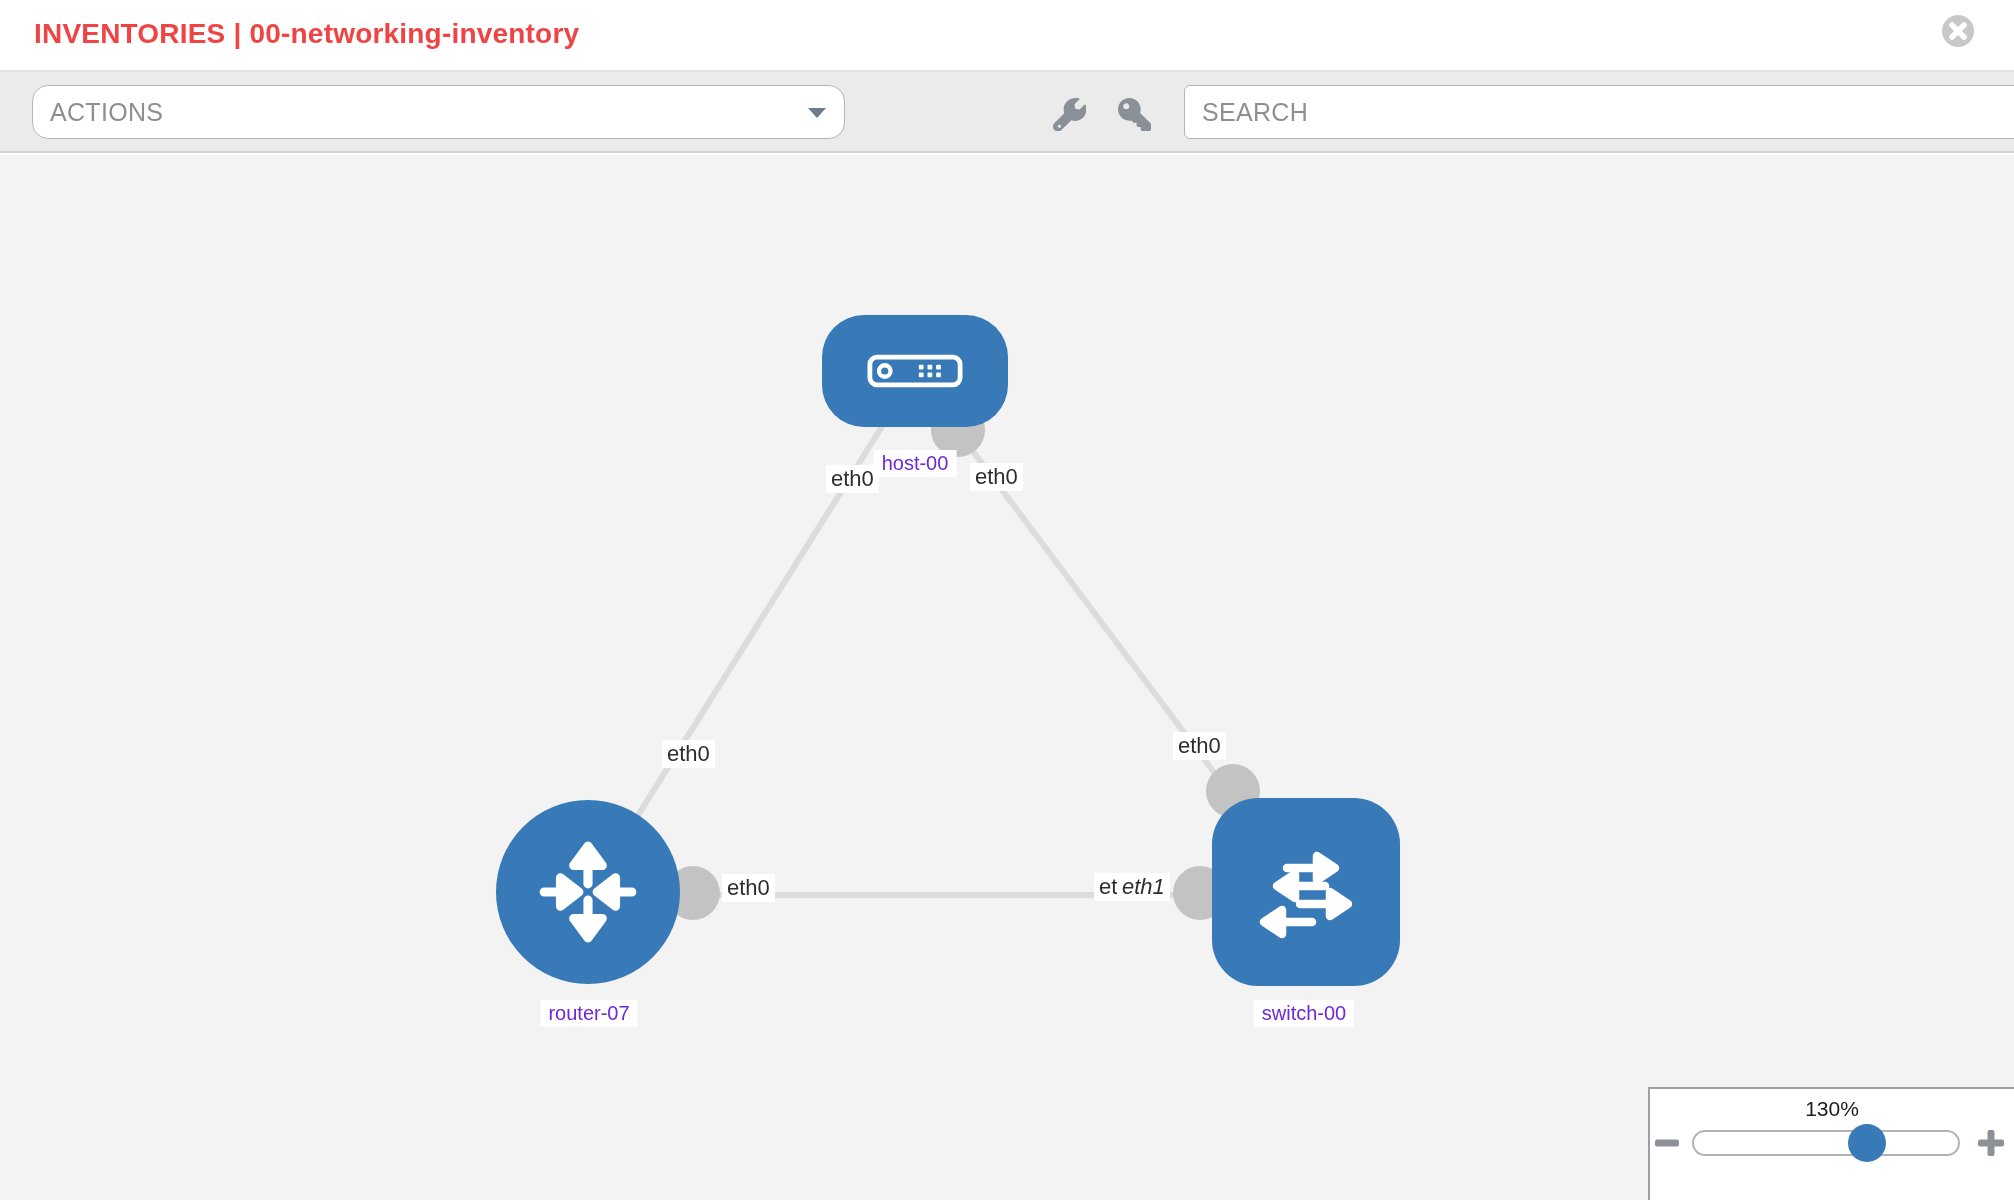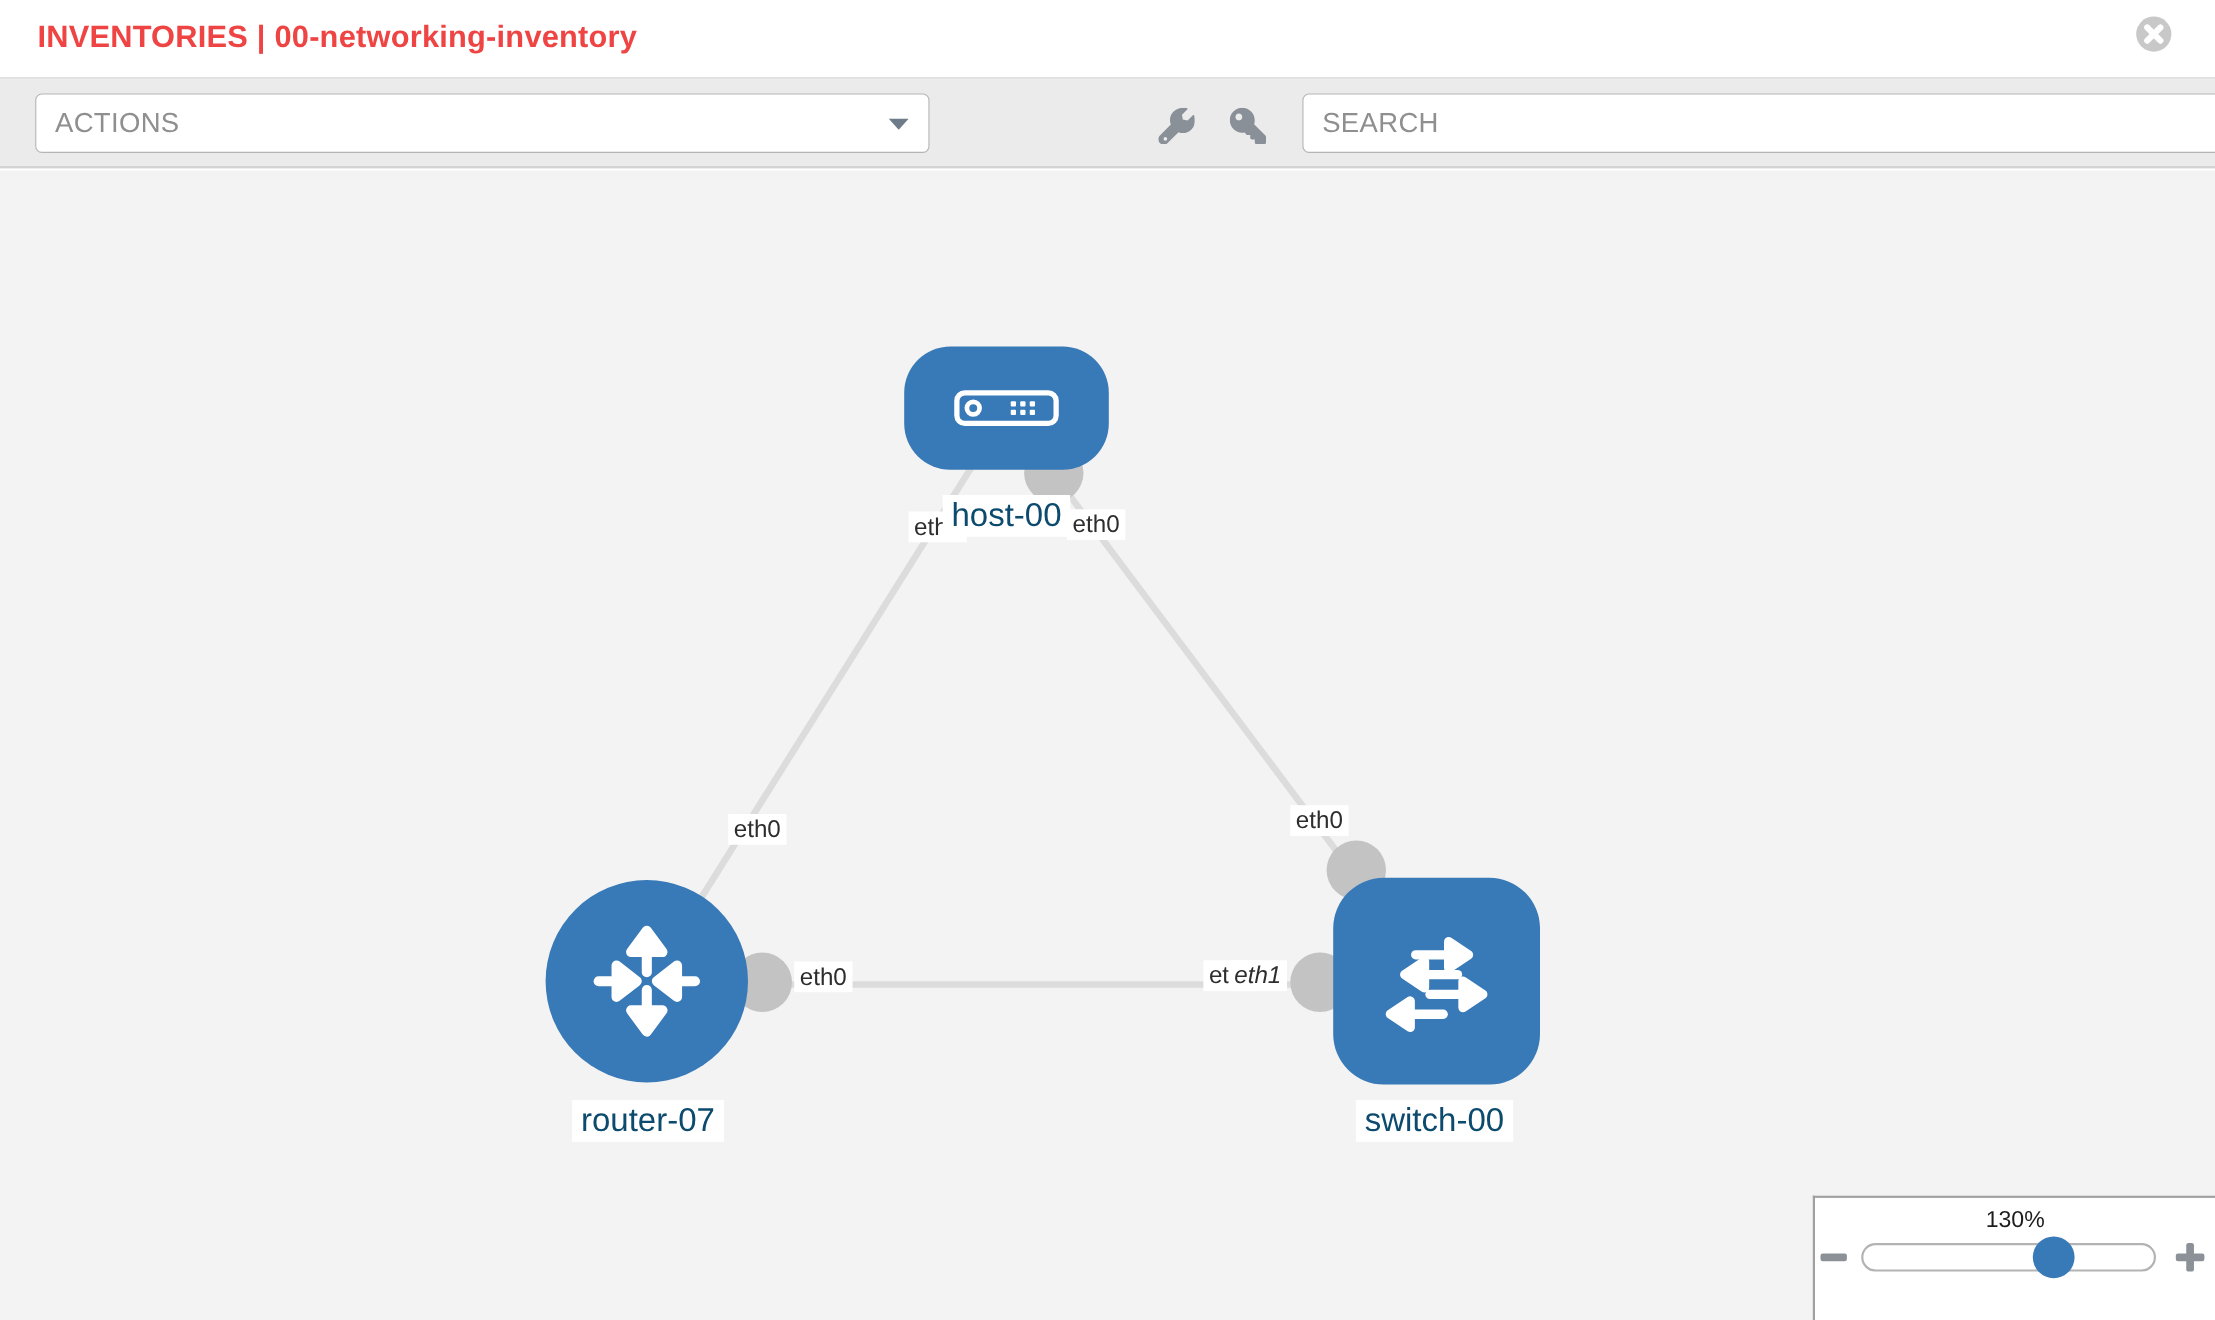--- a/index.html
+++ b/index.html
@@ -36,21 +36,21 @@
   }
   .dropdown .dd-label {
     padding-left: 17px; font-size: 25px; color: #8f8f8f; letter-spacing: 0.3px;
   }
   .dropdown .caret {
     position: absolute; right: 18px; top: 50%; margin-top: -4px;
     width: 0; height: 0;
     border-left: 9px solid transparent; border-right: 9px solid transparent;
     border-top: 10px solid #6e7b88;
   }
-  .dd-actions { left: 32px;  width: 813px; }
+  .dd-actions { left: 32px;  width: 813px; border-radius: 16px; }
   .dd-search  { left: 1184px; width: 975px; }
   .tool-btn {
     position: absolute; top: 92px; width: 44px; height: 44px;
     background: none; border: none; cursor: pointer; padding: 0;
     display: flex; align-items: center; justify-content: center;
   }
   .tool-btn svg { fill: #8a9097; }
   .btn-wrench { left: 1047px; }
   .btn-key    { left: 1112px; }
 
@@ -67,22 +67,22 @@
     position: absolute; background: #3879b7;
     display: flex; align-items: center; justify-content: center;
     cursor: pointer;
   }
   .node-host   { left: 822px;  top: 160px; width: 186px; height: 112px; border-radius: 42px; }
   .node-router { left: 496px;  top: 645px; width: 184px; height: 184px; border-radius: 50%; }
   .node-switch { left: 1212px; top: 643px; width: 188px; height: 188px; border-radius: 46px; }
 
   .node-label {
     position: absolute; transform: translateX(-50%);
-    background: #ffffff; color: #0c4a6e;
-    font-size: 30px; padding: 2px 8px; white-space: nowrap; z-index: 6;
+    background: #ffffff; color: #6d28d9;
+    font-size: 20px; padding: 2px 8px; white-space: nowrap; z-index: 6;
   }
   .iface-label {
     position: absolute; background: #ffffff; color: #2d2d2d;
     font-size: 22px; padding: 1px 5px; white-space: nowrap; z-index: 5;
   }
 
   
   .zoom-panel {
     position: absolute; right: 0; bottom: 0; width: 366px; height: 113px;
     background: #ffffff;

